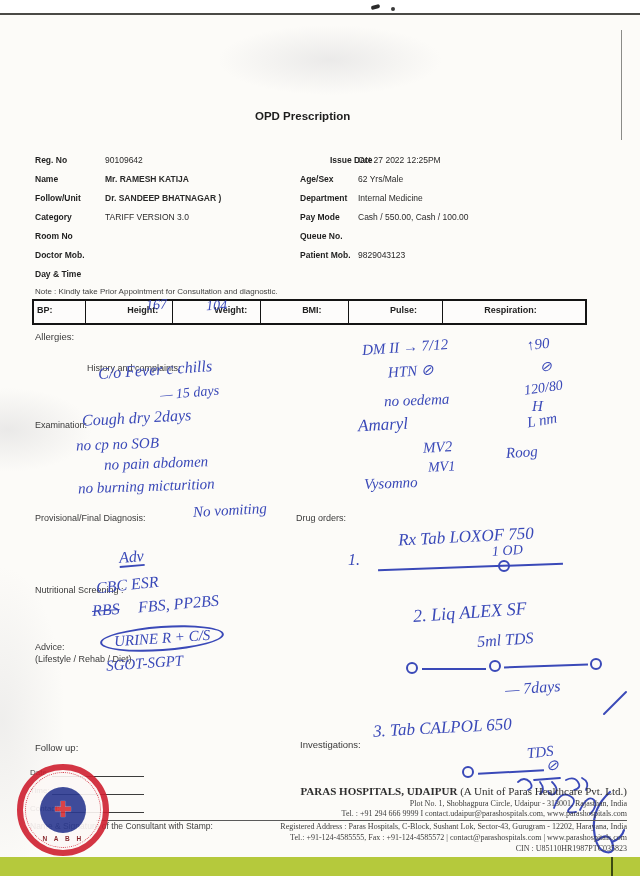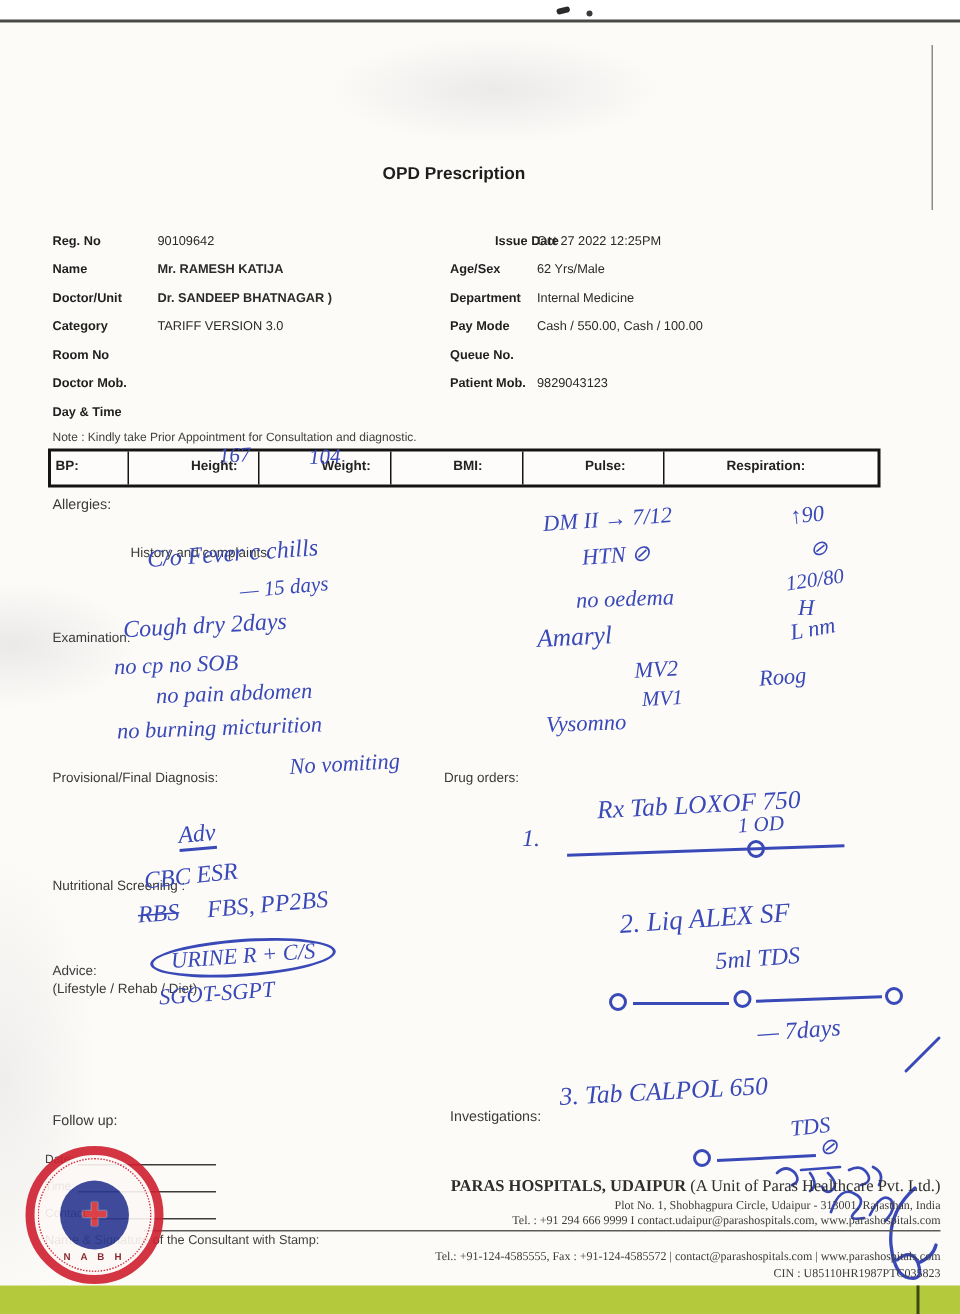--- a/index.html
+++ b/index.html
@@ -49,21 +49,21 @@
   <div class="abs" style="left:621px;top:30px;width:1px;height:110px;background:#8b8b88;"></div>
 
 
   <div class="abs" style="left:255px;top:110px;font-size:11.5px;font-weight:bold;color:#1d1d1d;">OPD Prescription</div>
 
   <div>
     <div class="lbl" style="left:35px;top:155px;">Reg. No</div>
     <div class="val" style="left:105px;top:155px;">90109642</div>
     <div class="lbl" style="left:35px;top:174px;">Name</div>
     <div class="val valb" style="left:105px;top:174px;">Mr. RAMESH  KATIJA</div>
-    <div class="lbl" style="left:35px;top:193px;">Doctor/Unit</div>
+    <div class="lbl" style="left:35px;top:193px;">Follow/Unit</div>
     <div class="val valb" style="left:105px;top:193px;">Dr. SANDEEP BHATNAGAR  )</div>
     <div class="lbl" style="left:35px;top:212px;">Category</div>
     <div class="val" style="left:105px;top:212px;">TARIFF VERSION 3.0</div>
     <div class="lbl" style="left:35px;top:231px;">Room No</div>
     <div class="lbl" style="left:35px;top:250px;">Doctor Mob.</div>
     <div class="lbl" style="left:35px;top:269px;">Day &amp; Time</div>
   </div>
 
   <div>
     <div class="lbl" style="left:300px;top:155px;padding-left:30px;">Issue Date</div>
@@ -173,20 +173,21 @@
   <div class="abs" style="left:30px;top:804px;font-size:8px;color:#3f3f3f;">Contact:</div>
   <div class="uline" style="left:60px;top:811px;width:84px;"></div>
   <div class="abs" style="left:30px;top:821px;font-size:8.5px;color:#3f3f3f;white-space:nowrap;">Name &amp; Signature of the Consultant with Stamp:</div>
 
   <div class="ft" style="top:785px;font-size:11px;color:#2e2e2e;">
     <b>PARAS HOSPITALS, UDAIPUR</b><span> (A Unit of Paras Healthcare Pvt. Ltd.)</span>
   </div>
   <div class="ft" style="top:799px;">Plot No. 1, Shobhagpura Circle, Udaipur - 313001, Rajasthan, India</div>
   <div class="ft" style="top:809px;">Tel. : +91 294 666 9999 I contact.udaipur@parashospitals.com, www.parashospitals.com</div>
   <div class="abs" style="left:96px;top:820px;width:531px;height:1px;background:#5a5a5a;"></div>
+  <div class="ft" style="top:822px;">Registered Address : Paras Hospitals, C-Block, Sushant Lok, Sector-43, Gurugram - 12202, Harayana, India</div>
   <div class="ft" style="top:833px;">Tel.: +91-124-4585555, Fax : +91-124-4585572 | contact@parashospitals.com | www.parashospitals.com</div>
   <div class="ft" style="top:844px;">CIN : U85110HR1987PTC035823</div>
 
   <div id="stamp">
     <div class="inner-dots"></div>
     <div class="blue">
       <span class="emblem">✚</span>
     </div>
     <div class="nabh">N A B H</div>
   </div>

